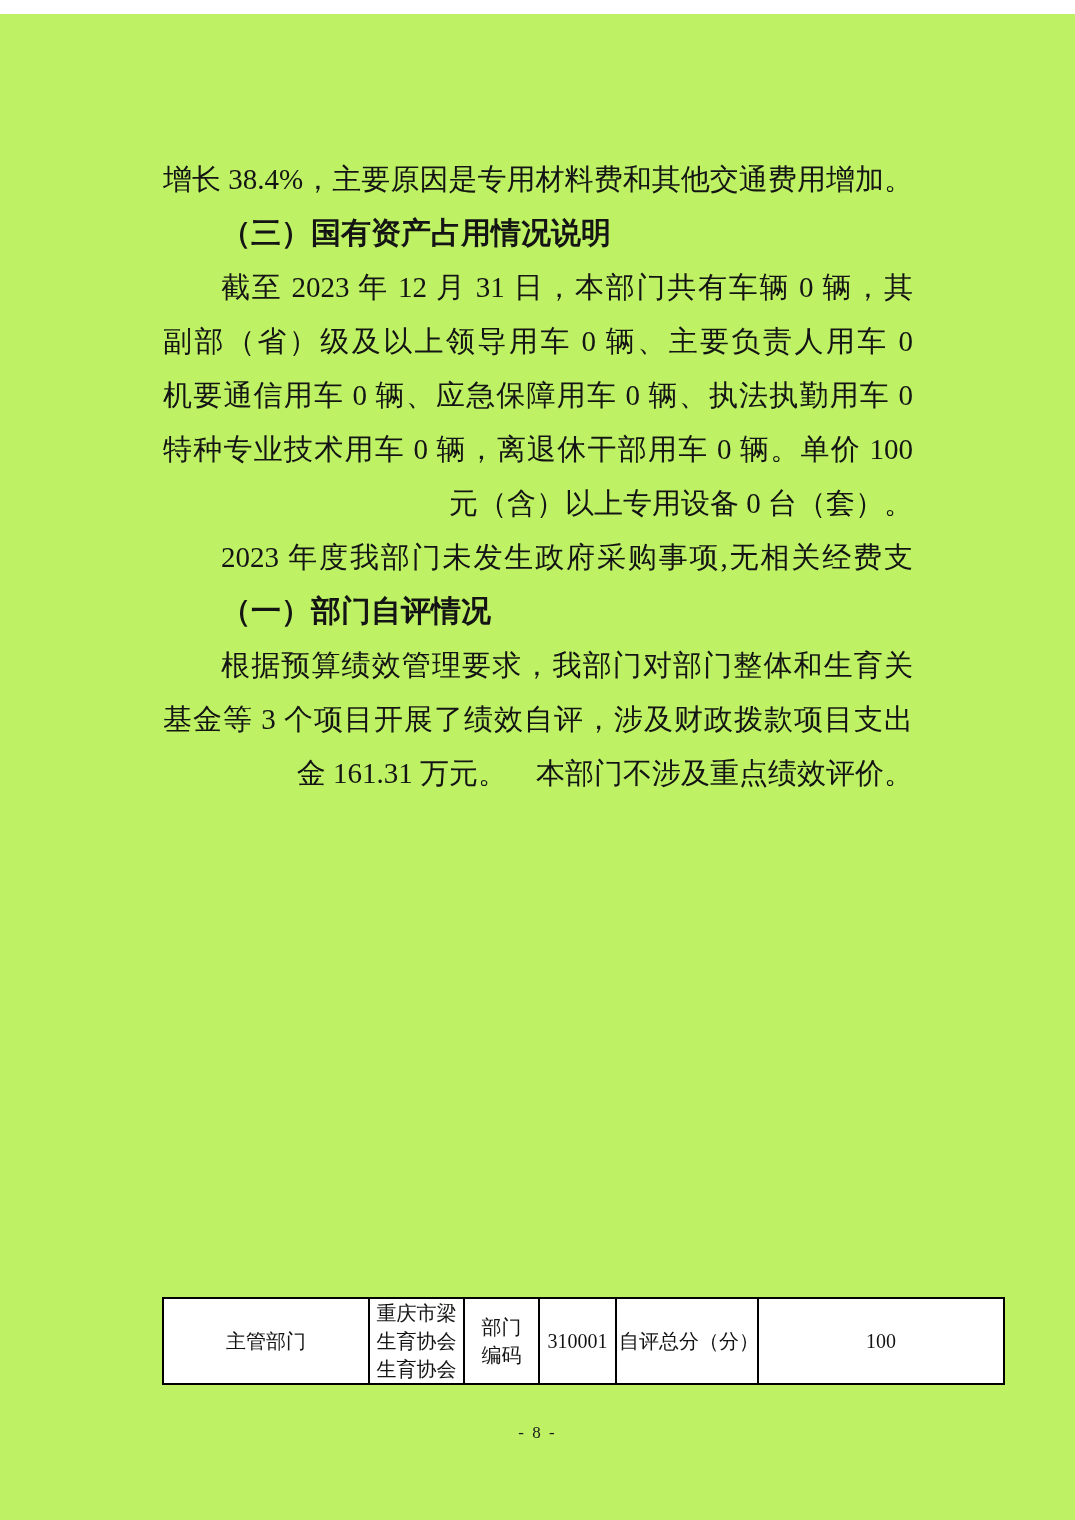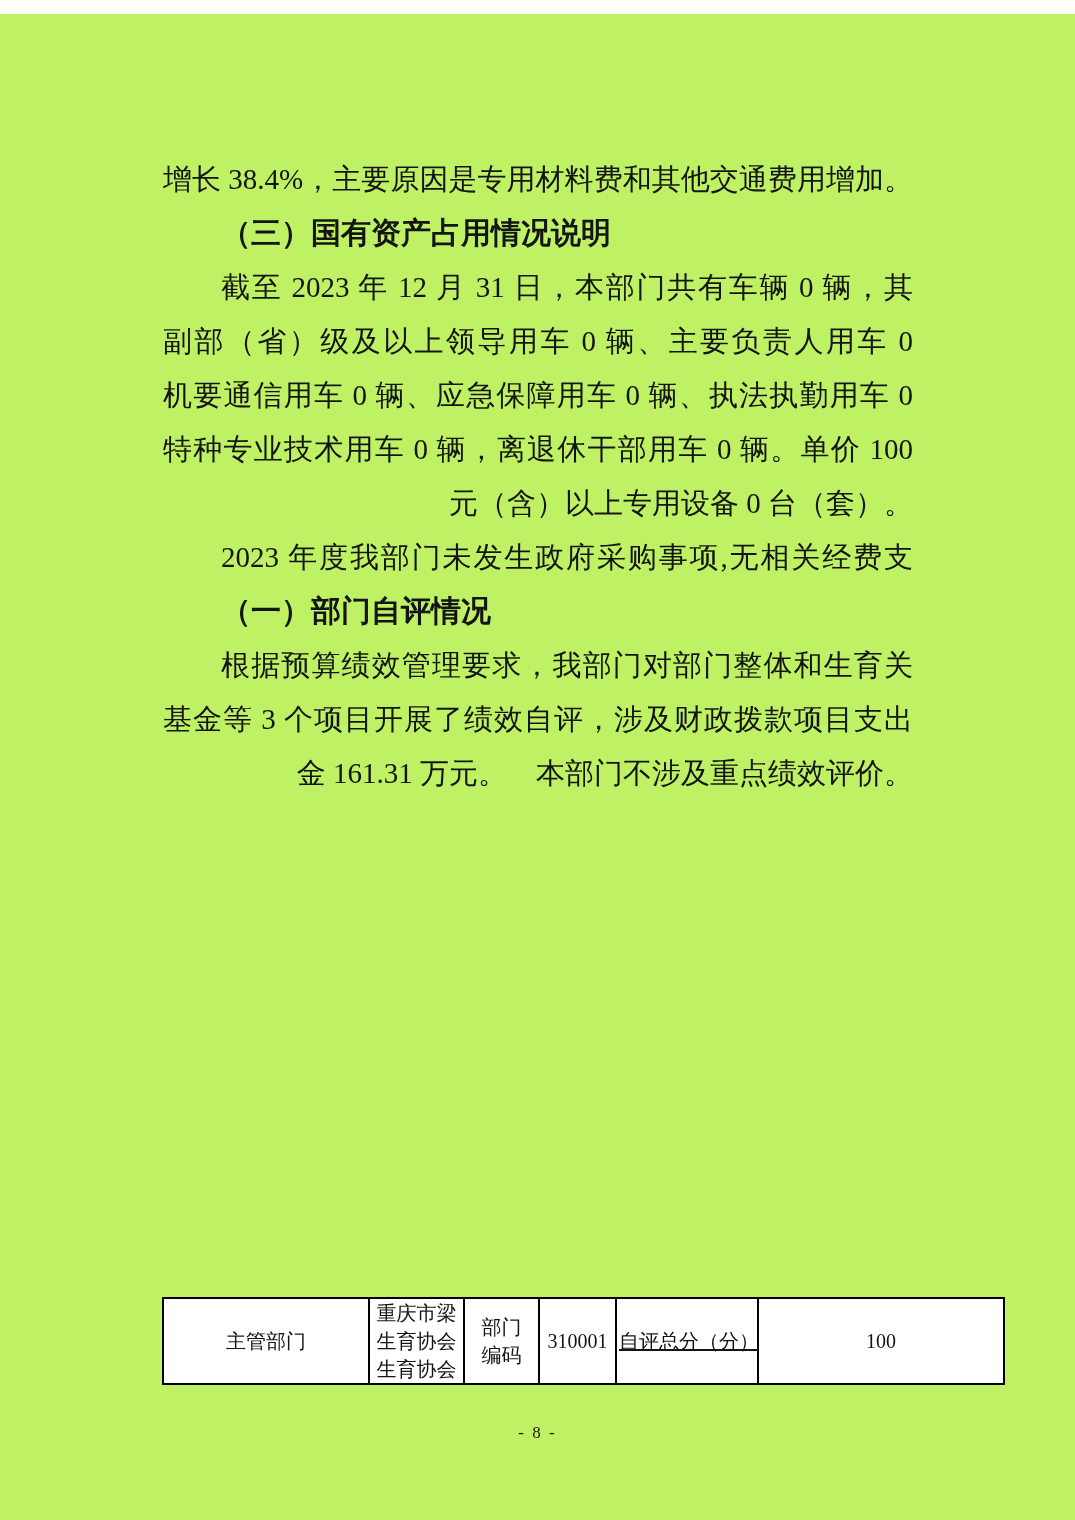--- a/index.html
+++ b/index.html
@@ -41,21 +41,21 @@
     background:#ffffff;
   }
   table.eval td {
     border:2px solid #000000;
     text-align:center; vertical-align:middle;
     font-size:20px; line-height:28px;
     padding:0 2px;
     color:#141414;
   }
   .cell-line { display:block; line-height:28px; }
-  .nowrap { white-space:nowrap;text-decoration:underline; }
+  .nowrap { white-space:nowrap; }
 
   .footer {
     position:absolute; left:0; top:1404px; width:1075px; height:30px;
     text-align:center; font-size:17px; line-height:30px; color:#1a1a1a;
     letter-spacing:2px;
   }
 </style>
 </head>
 <body>
 

